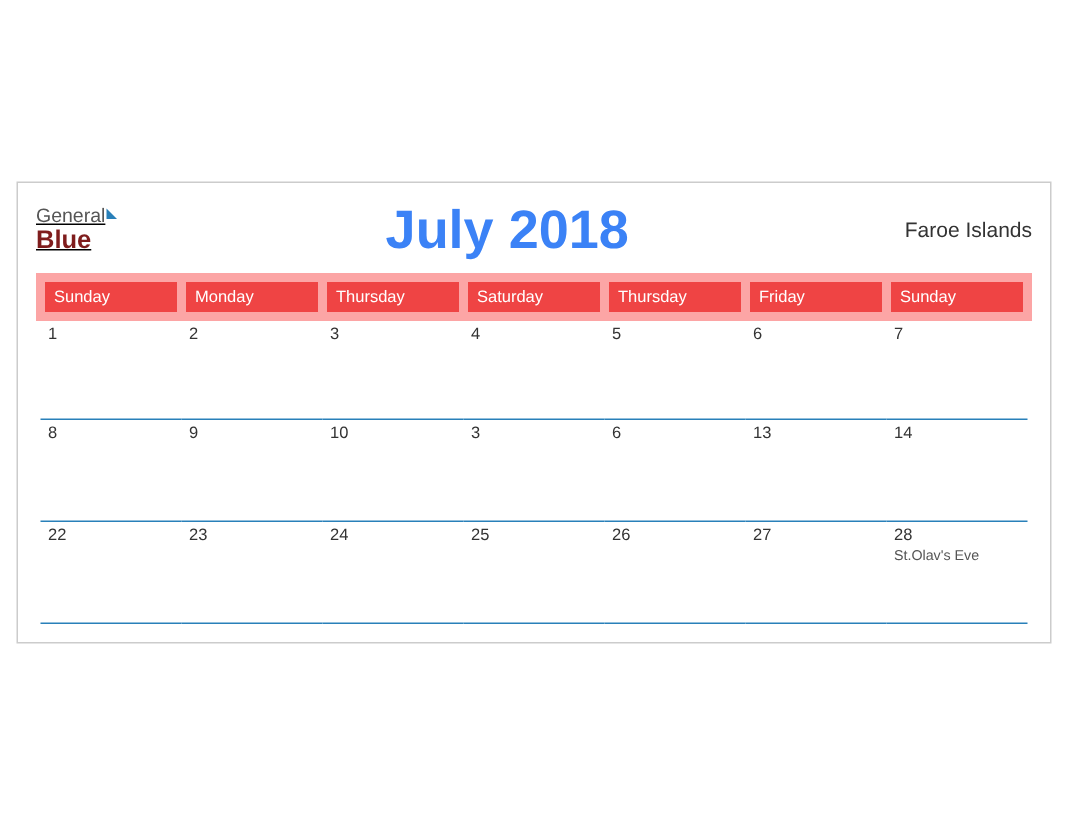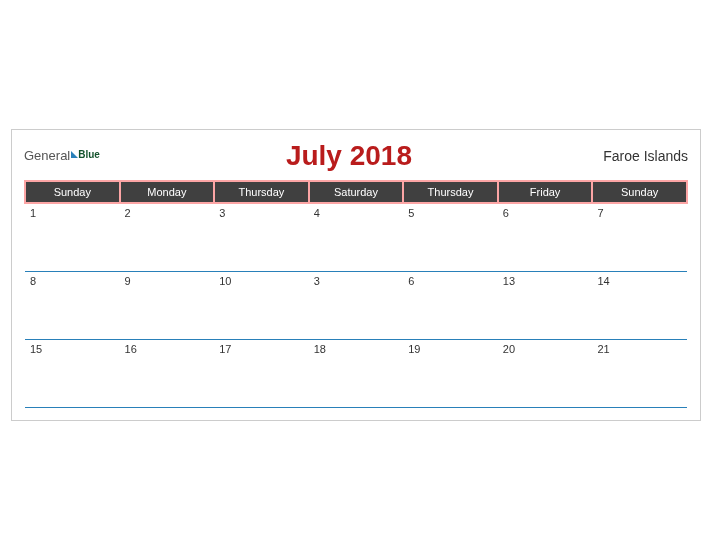--- a/index.html
+++ b/index.html
@@ -20,72 +20,74 @@
       padding: 10px 12px 12px;
     }
     .cal-header {
       display: flex;
       align-items: center;
       justify-content: space-between;
       margin-bottom: 8px;
     }
     .brand {
       display: flex;
+      flex-direction: column;
       font-size: 11px;
       line-height: 1.1;
+      text-decoration: underline;
     }
     .brand-general {
       color: #555;
       font-size: 13px;
       font-weight: normal;
     }
     .brand-blue {
-      color: #14532d;
-      font-size: 10px;
+      color: #7f1d1d;
+      font-size: 17px;
       font-weight: bold;
     }
     .brand-line {
       display: flex;
       gap: 0px;
     }
     .brand-triangle {
       width: 0;
       height: 0;
       border-left: 7px solid #2980b9;
       border-top: 7px solid transparent;
       border-bottom: 0px solid transparent;
       display: inline-block;
       margin-left: 1px;
       margin-top: 2px;
     }
     .cal-title {
-      font-size: 28px;
+      font-size: 36px;
       font-weight: bold;
-      color: #b91c1c;
+      color: #3b82f6;
       text-align: center;
       flex: 1;
     }
     .cal-region {
       font-size: 14px;
       color: #333;
       text-align: right;
       min-width: 90px;
     }
     table {
       width: 100%;
       border-collapse: collapse;
     }
     thead tr th {
-      background: #404040;
+      background: #ef4444;
       color: #fff;
       font-size: 11px;
       font-weight: normal;
-      text-align: center;
+      text-align: left;
       padding: 4px 6px;
-      border: 2px solid #fca5a5;
+      border: 6px solid #fca5a5;
     }
     tbody tr {
       border-bottom: 1.5px solid #2980b9;
     }
     tbody tr td {
       width: calc(100% / 7);
       vertical-align: top;
       padding: 3px 5px 2px 5px;
       font-size: 11px;
       color: #333;
@@ -178,36 +180,37 @@
           </td>
           <td>
             <span class="day-num">13</span>
           </td>
           <td>
             <span class="day-num">14</span>
           </td>
         </tr>
         <tr>
           <td>
-            <span class="day-num">15</span>
-          </td>
-          <td>
-            <span class="day-num">16</span>
-          </td>
-          <td>
-            <span class="day-num">17</span>
-          </td>
-          <td>
-            <span class="day-num">18</span>
-          </td>
-          <td>
-            <span class="day-num">19</span>
-          </td>
-          <td>
-            <span class="day-num">20</span>
-          </td>
-          <td>
-            <span class="day-num">21</span>
+            <span class="day-num">22</span>
+          </td>
+          <td>
+            <span class="day-num">23</span>
+          </td>
+          <td>
+            <span class="day-num">24</span>
+          </td>
+          <td>
+            <span class="day-num">25</span>
+          </td>
+          <td>
+            <span class="day-num">26</span>
+          </td>
+          <td>
+            <span class="day-num">27</span>
+          </td>
+          <td>
+            <span class="day-num">28</span>
+            <span class="day-event">St.Olav's Eve</span>
           </td>
         </tr>
       </tbody>
   </table>
 </div>
 
 </body></html>

